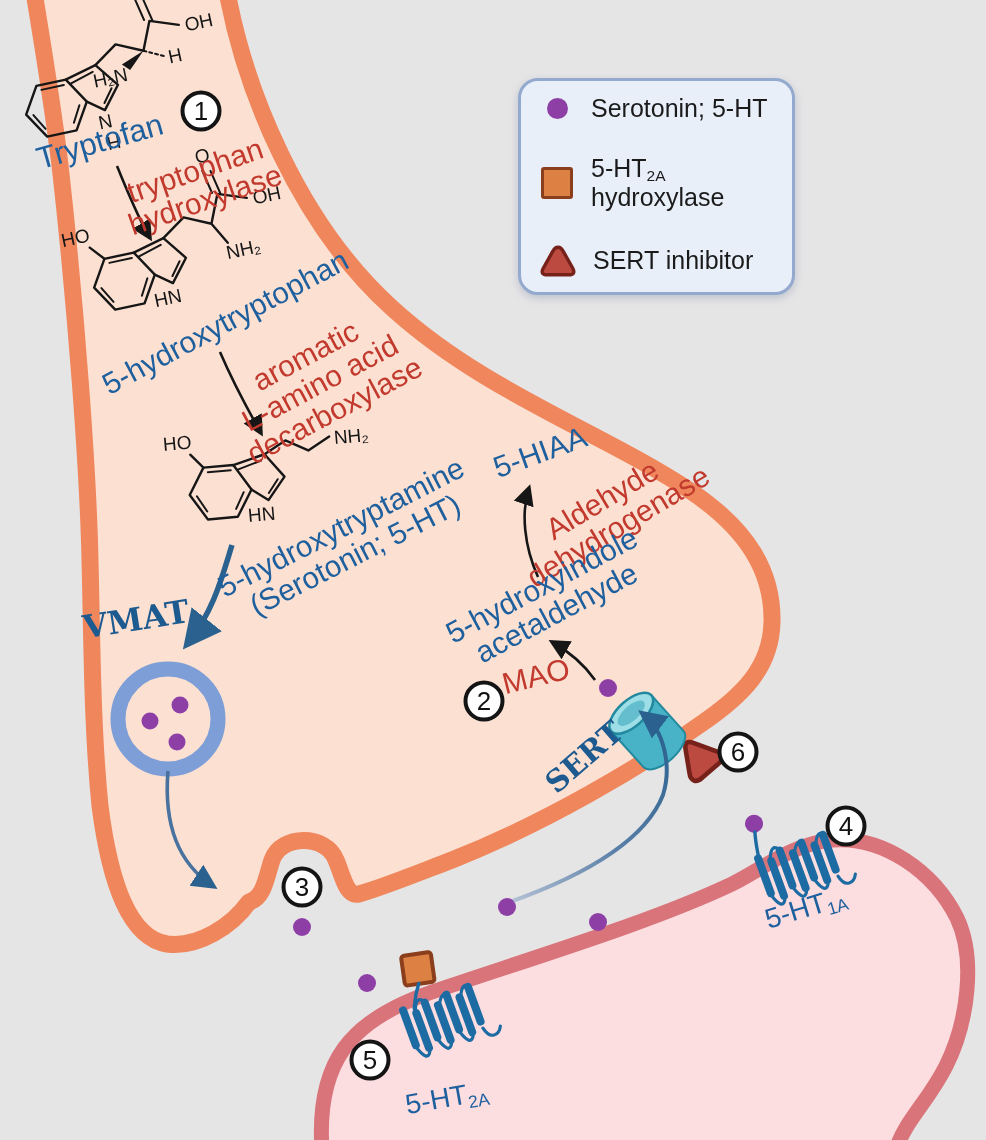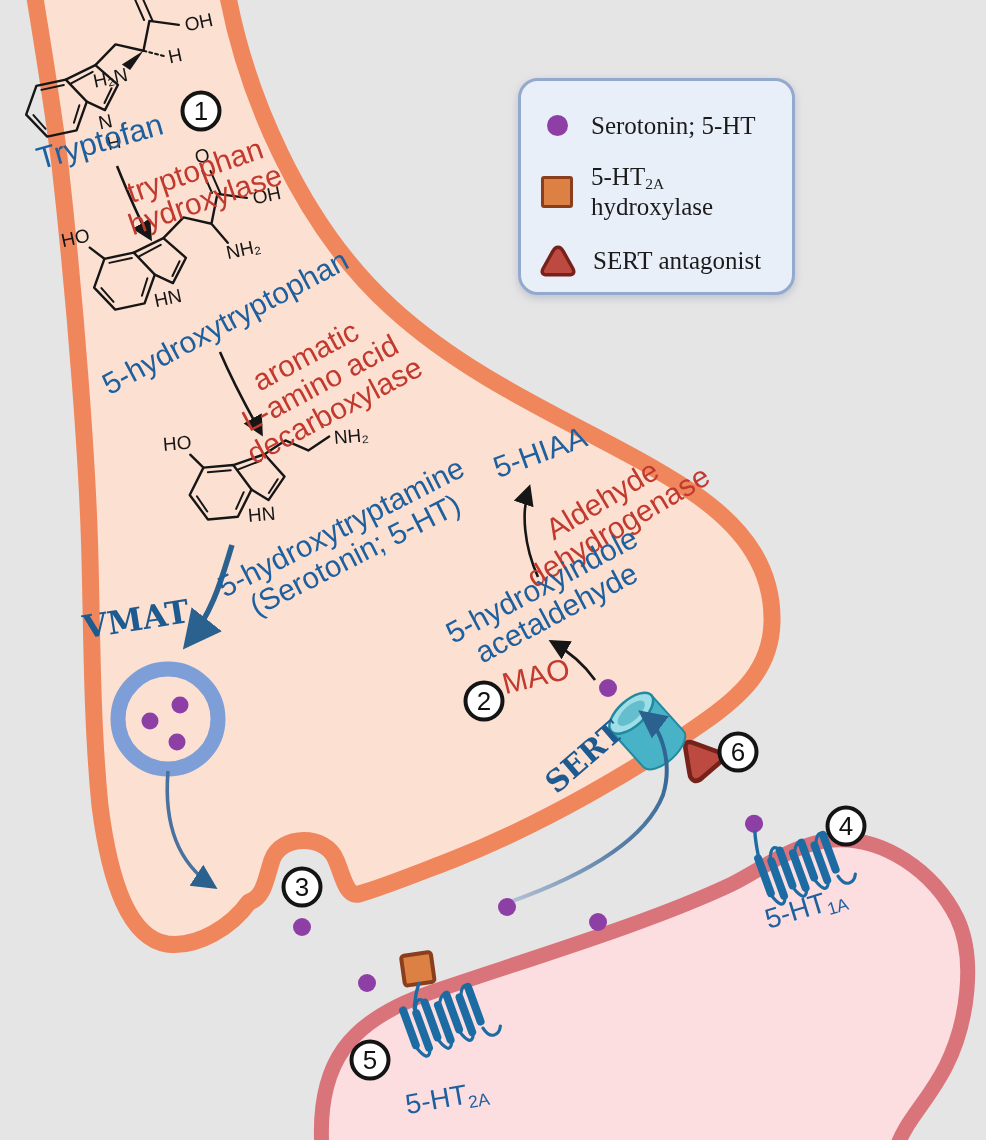--- a/index.html
+++ b/index.html
@@ -15,21 +15,21 @@
 
   
   .step{position:absolute;width:33px;height:33px;background:#ffffff;border:4px solid #141414;
         border-radius:50%;display:flex;align-items:center;justify-content:center;
         font-size:26px;color:#111;transform:translate(-50%,-50%);}
 
   
   .legend{position:absolute;left:518px;top:78px;width:277px;height:217px;box-sizing:border-box;
           background:#e9eff9;border:3px solid #93aace;border-radius:20px;
           box-shadow:0 3px 8px rgba(110,130,160,.35);
-          display:flex;flex-direction:column;justify-content:flex-end;gap:24px;padding:14px 18px;font-family:Liberation Serif, serif;}
+          display:flex;flex-direction:column;justify-content:space-between;gap:24px;padding:14px 18px;}
   .legend-row{display:flex;align-items:center;gap:16px;}
   .legend-icon{flex:0 0 36px;display:flex;align-items:center;justify-content:center;}
   .legend-label{font-size:25px;color:#1b1b1b;line-height:1.1;}
   .dot-icon{width:21px;height:21px;border-radius:50%;background:#8d3fa6;}
   .square-icon{width:26px;height:26px;background:#dc8044;border:3px solid #8a3e1c;border-radius:3px;}
   .sub{font-size:0.62em;vertical-align:-0.28em;}
 
   
   .mol path{fill:none;stroke:#161616;stroke-width:2.4px;stroke-linejoin:round;stroke-linecap:round;}
   .mol path.dbl{stroke-width:2px;}
@@ -257,17 +257,17 @@
         <span>5-HT</span><span class="sub">2A</span><br>
         <span>hydroxylase</span>
       </span>
     </div>
     <div class="legend-row">
       <span class="legend-icon">
         <svg width="38" height="34" viewBox="0 0 34 32">
           <path d="M17,3 Q20,3 22,7 L31,23 Q34,29 27,29 L7,29 Q0,29 3,23 L12,7 Q14,3 17,3 Z" fill="#bd4a41" stroke="#77211b" stroke-width="3.2"></path>
         </svg>
       </span>
-      <span class="legend-label">SERT antagonist</span>
+      <span class="legend-label">SERT inhibitor</span>
     </div>
   </div>
 
 </div>
 
 </body></html>

